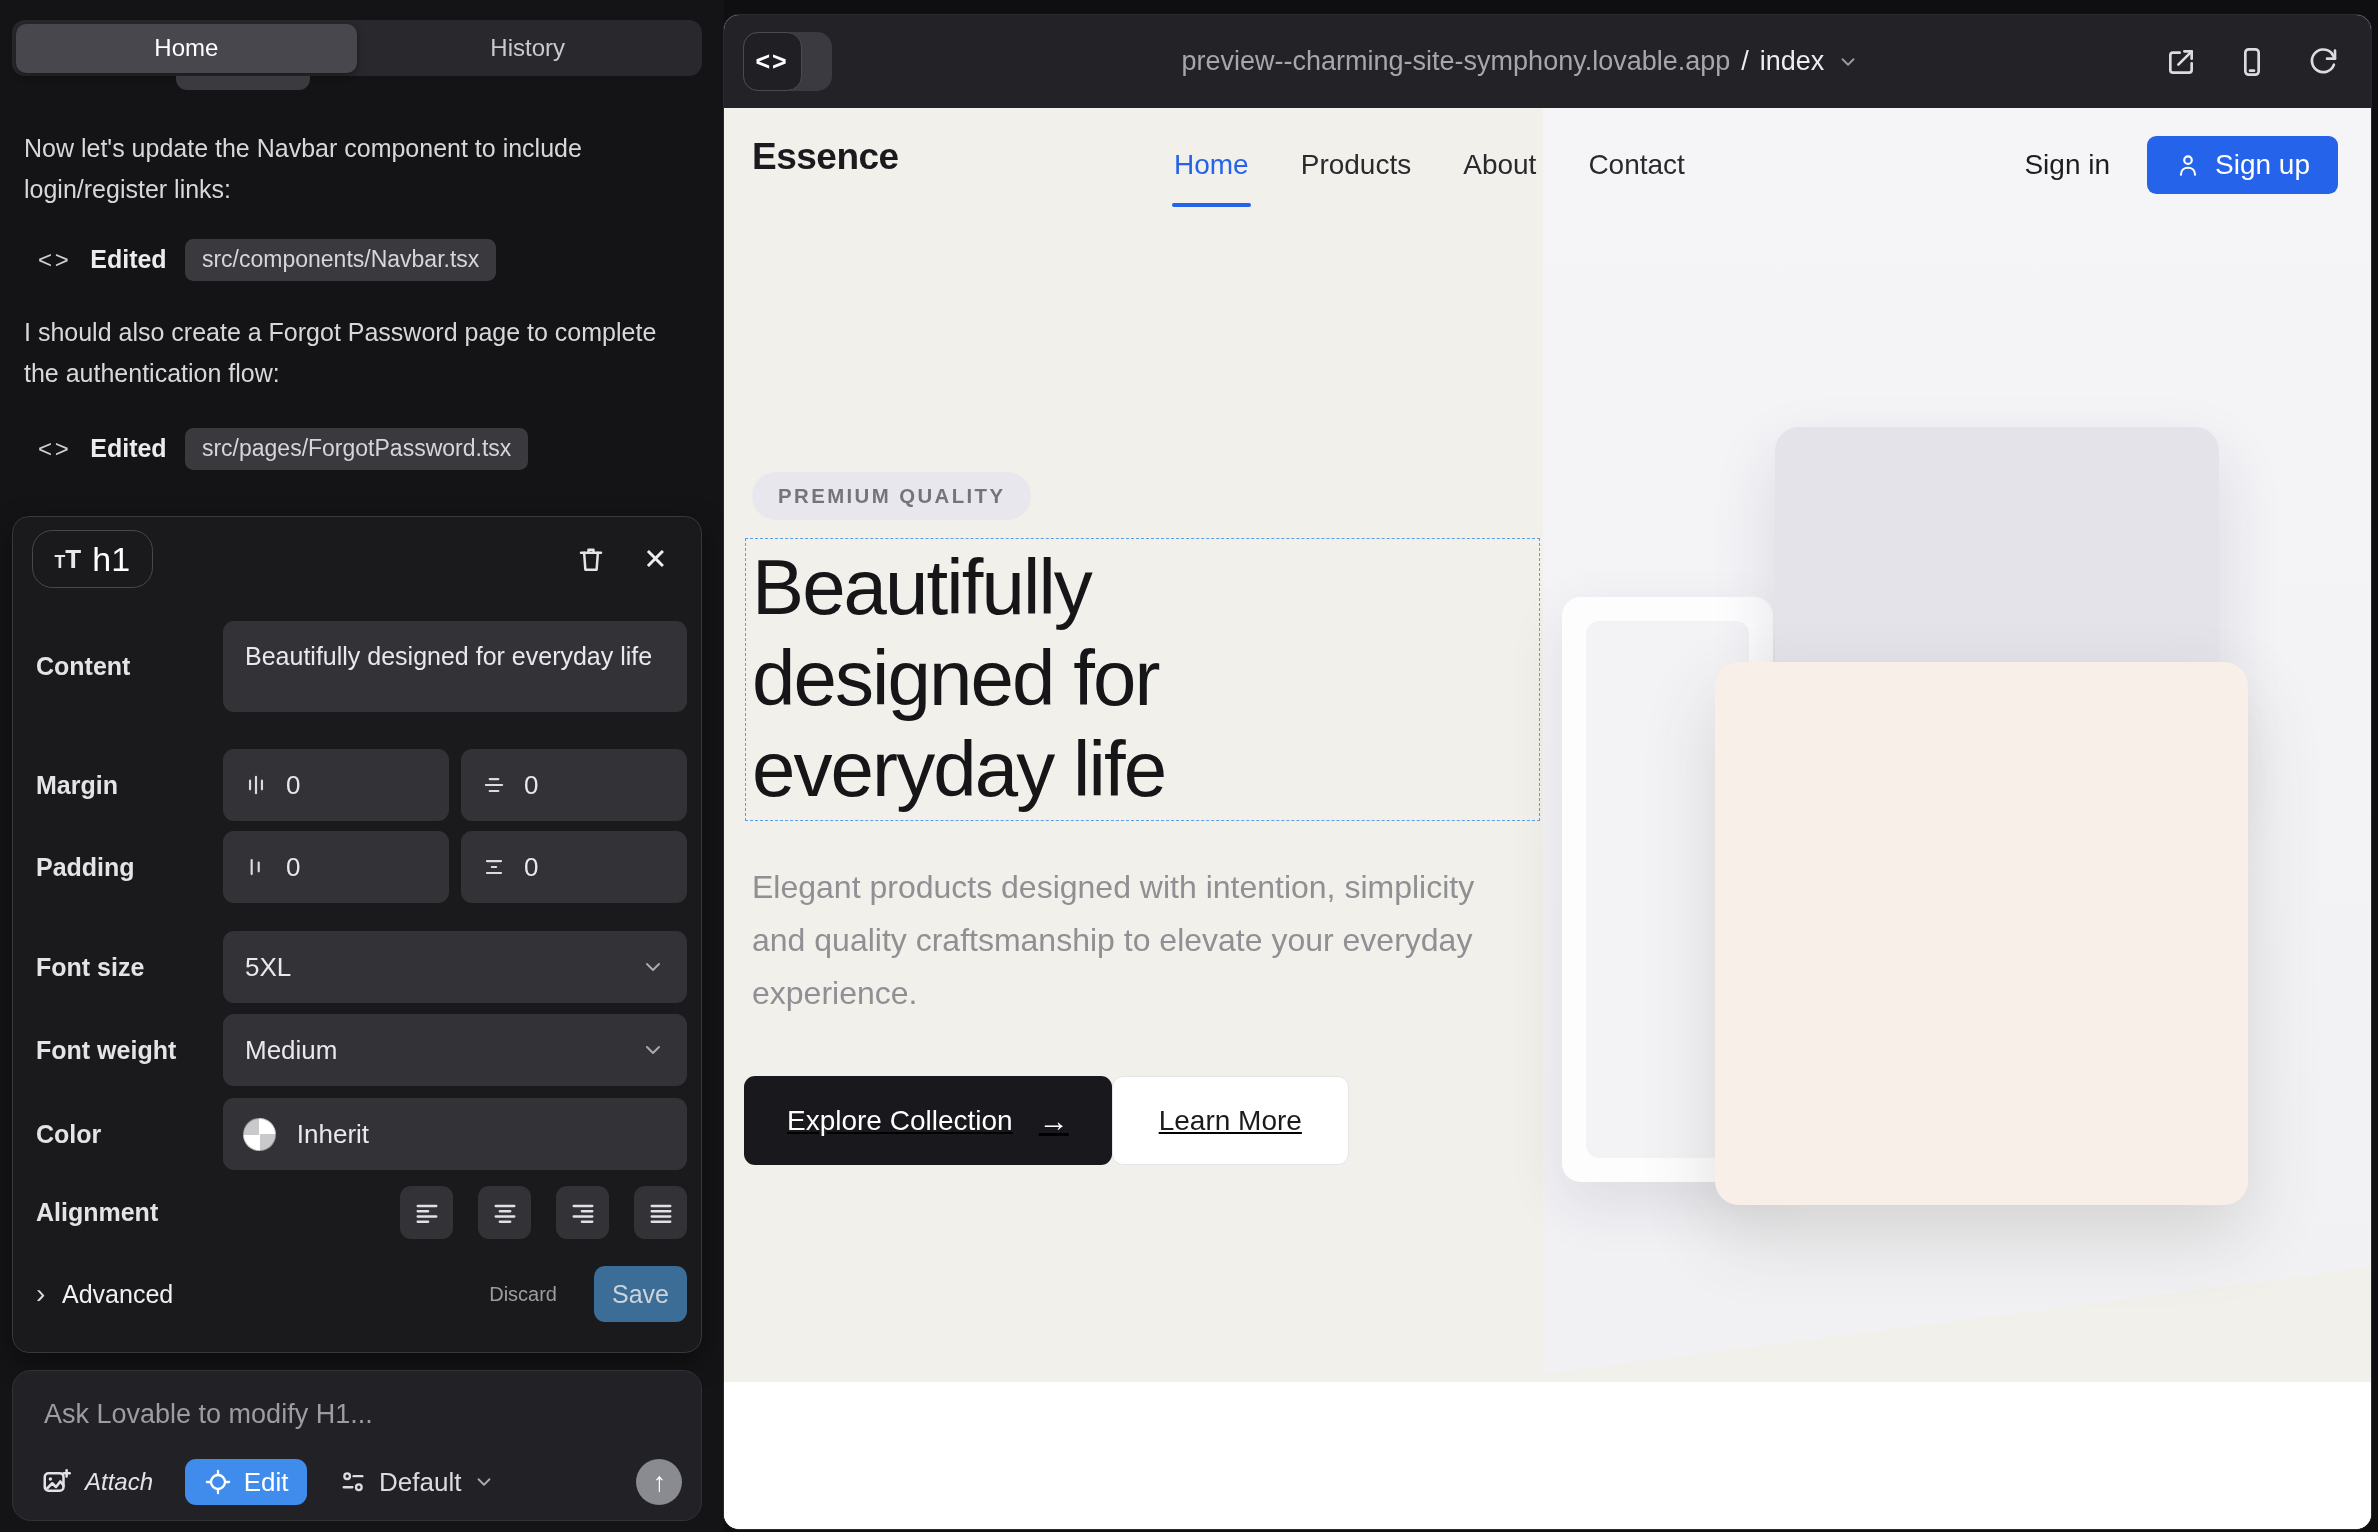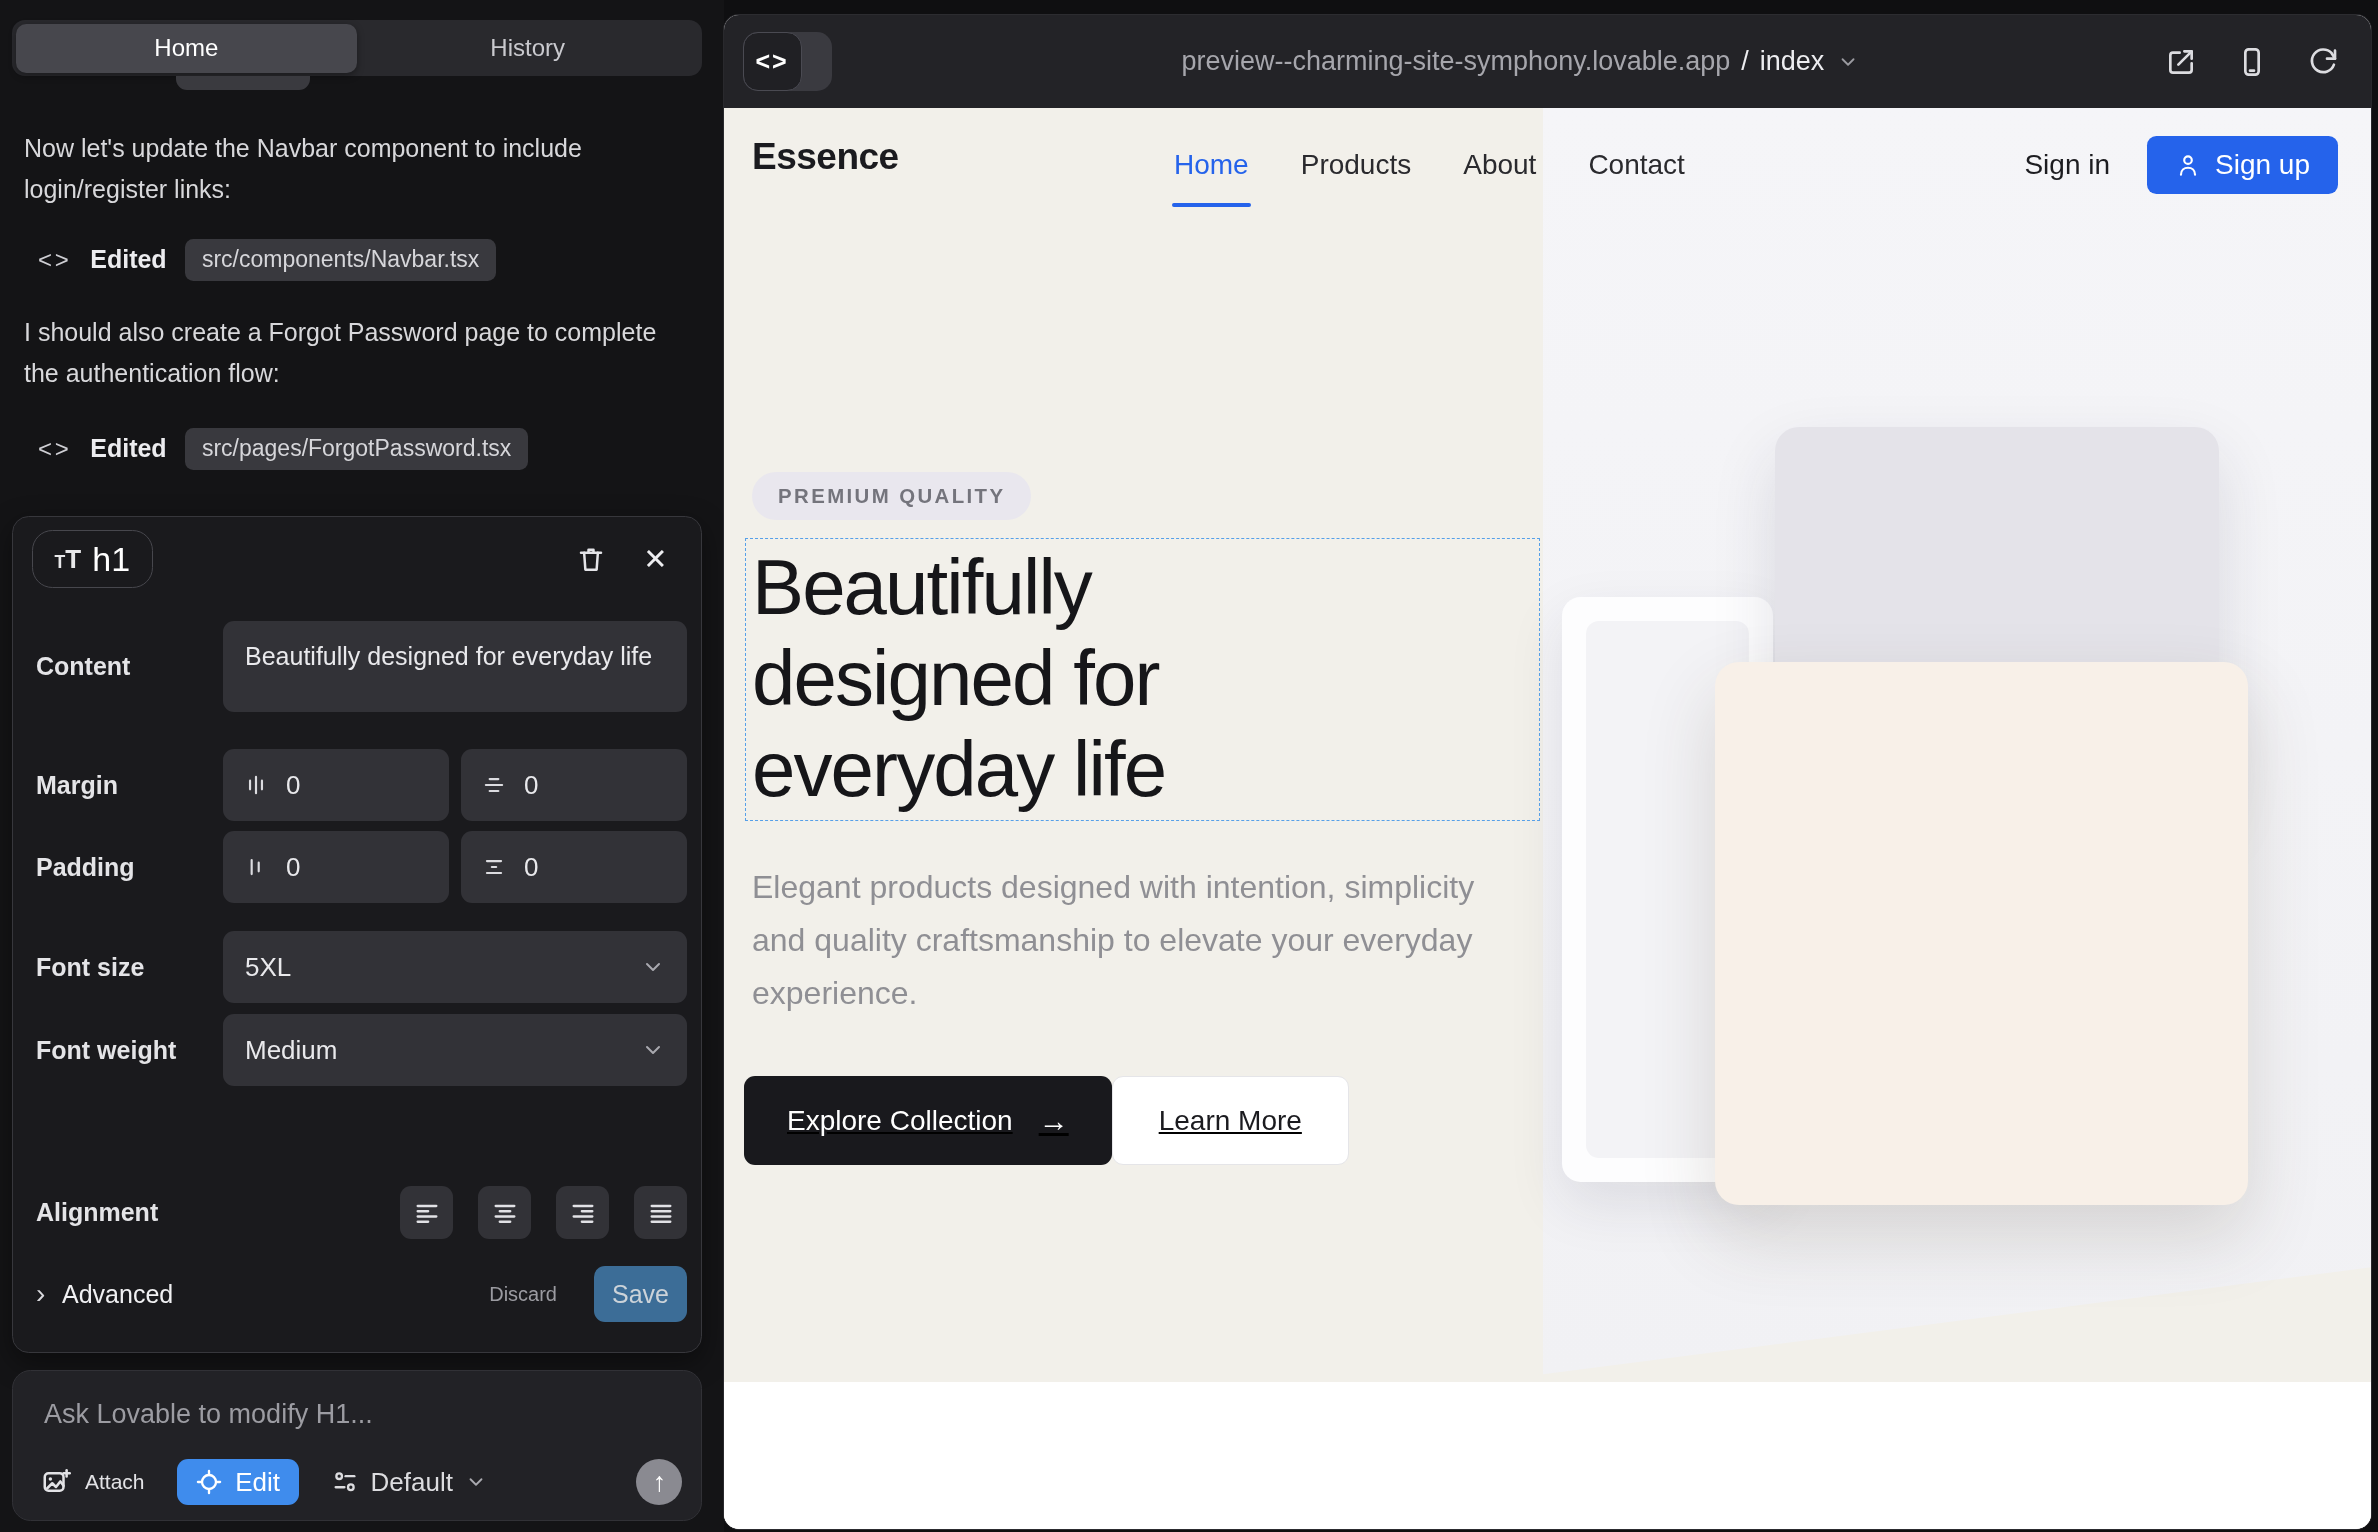--- a/index.html
+++ b/index.html
@@ -72,21 +72,21 @@
   .adv .ch{font-size:28px;color:#d9d9dd;line-height:1;}
   .discard{color:#9b9ba1;font-size:20px;margin-left:auto;margin-right:37px;}
   .savebtn{width:93px;height:56px;background:#3c6d97;border-radius:11px;color:#ccd3d9;font-size:25px;
            display:flex;align-items:center;justify-content:center;}
 
   
   .composer{position:absolute;left:12px;top:1370px;width:690px;height:151px;background:#222226;
             border:0.9px solid #313136;border-radius:18.6px;box-sizing:border-box;}
   .ph{position:absolute;left:31px;top:28px;font-size:27px;color:#9c9ca2;}
   .c-row{position:absolute;left:28px;right:18.6px;bottom:15px;display:flex;align-items:center;gap:32px;}
-  .attach{display:flex;gap:14px;color:#e3e3e6;font-size:21px;align-items:center;}
+  .attach{display:flex;gap:14px;color:#e3e3e6;font-size:24px;align-items:center;font-style:italic;}
   .editpill{display:flex;gap:12px;align-items:center;background:#3f8ced;border-radius:11px;height:46px;
             padding:0 18.6px;color:#ffffff;font-size:26px;}
   .mode{display:flex;gap:12px;align-items:center;color:#dcdcdf;font-size:26px;}
   .send{margin-left:auto;width:46px;height:46px;border-radius:50%;background:#8a8a91;color:#ffffff;
         display:flex;align-items:center;justify-content:center;font-size:27px;font-weight:700;}
 
   
   .preview{position:absolute;left:724px;top:15px;width:1647px;height:1514px;border-radius:15px;
            overflow:hidden;background:#ffffff;box-shadow:0 0 0 0.9px #2c2c30;}
   .chrome{position:absolute;top:0;left:0;right:0;height:93px;background:#232327;}
@@ -253,20 +253,27 @@
       <div class="row r-fontweight">
         <span class="lbl">Font weight</span>
         <div class="select">
           <span>Medium</span>
           <svg class="stroke-ic chev" width="24" height="24" viewBox="0 0 24 24">
               <polyline points="6 9 12 15 18 9"></polyline>
             </svg>
         </div>
       </div>
 
+      <div class="row r-color">
+        <span class="lbl">Color</span>
+        <div class="colorfield">
+          <span class="swatch"></span>
+          <span>Inherit</span>
+        </div>
+      </div>
 
       <div class="row r-align">
         <span class="lbl">Alignment</span>
         <div class="alignbtns">
           <div class="abtn">
             <svg class="stroke-ic" width="28" height="28" viewBox="0 0 24 24">
               <line x1="4" y1="6" x2="20" y2="6"></line>
                 <line x1="4" y1="10.5" x2="13" y2="10.5"></line>
                 <line x1="4" y1="15" x2="20" y2="15"></line>
                 <line x1="4" y1="19.5" x2="13" y2="19.5"></line>

